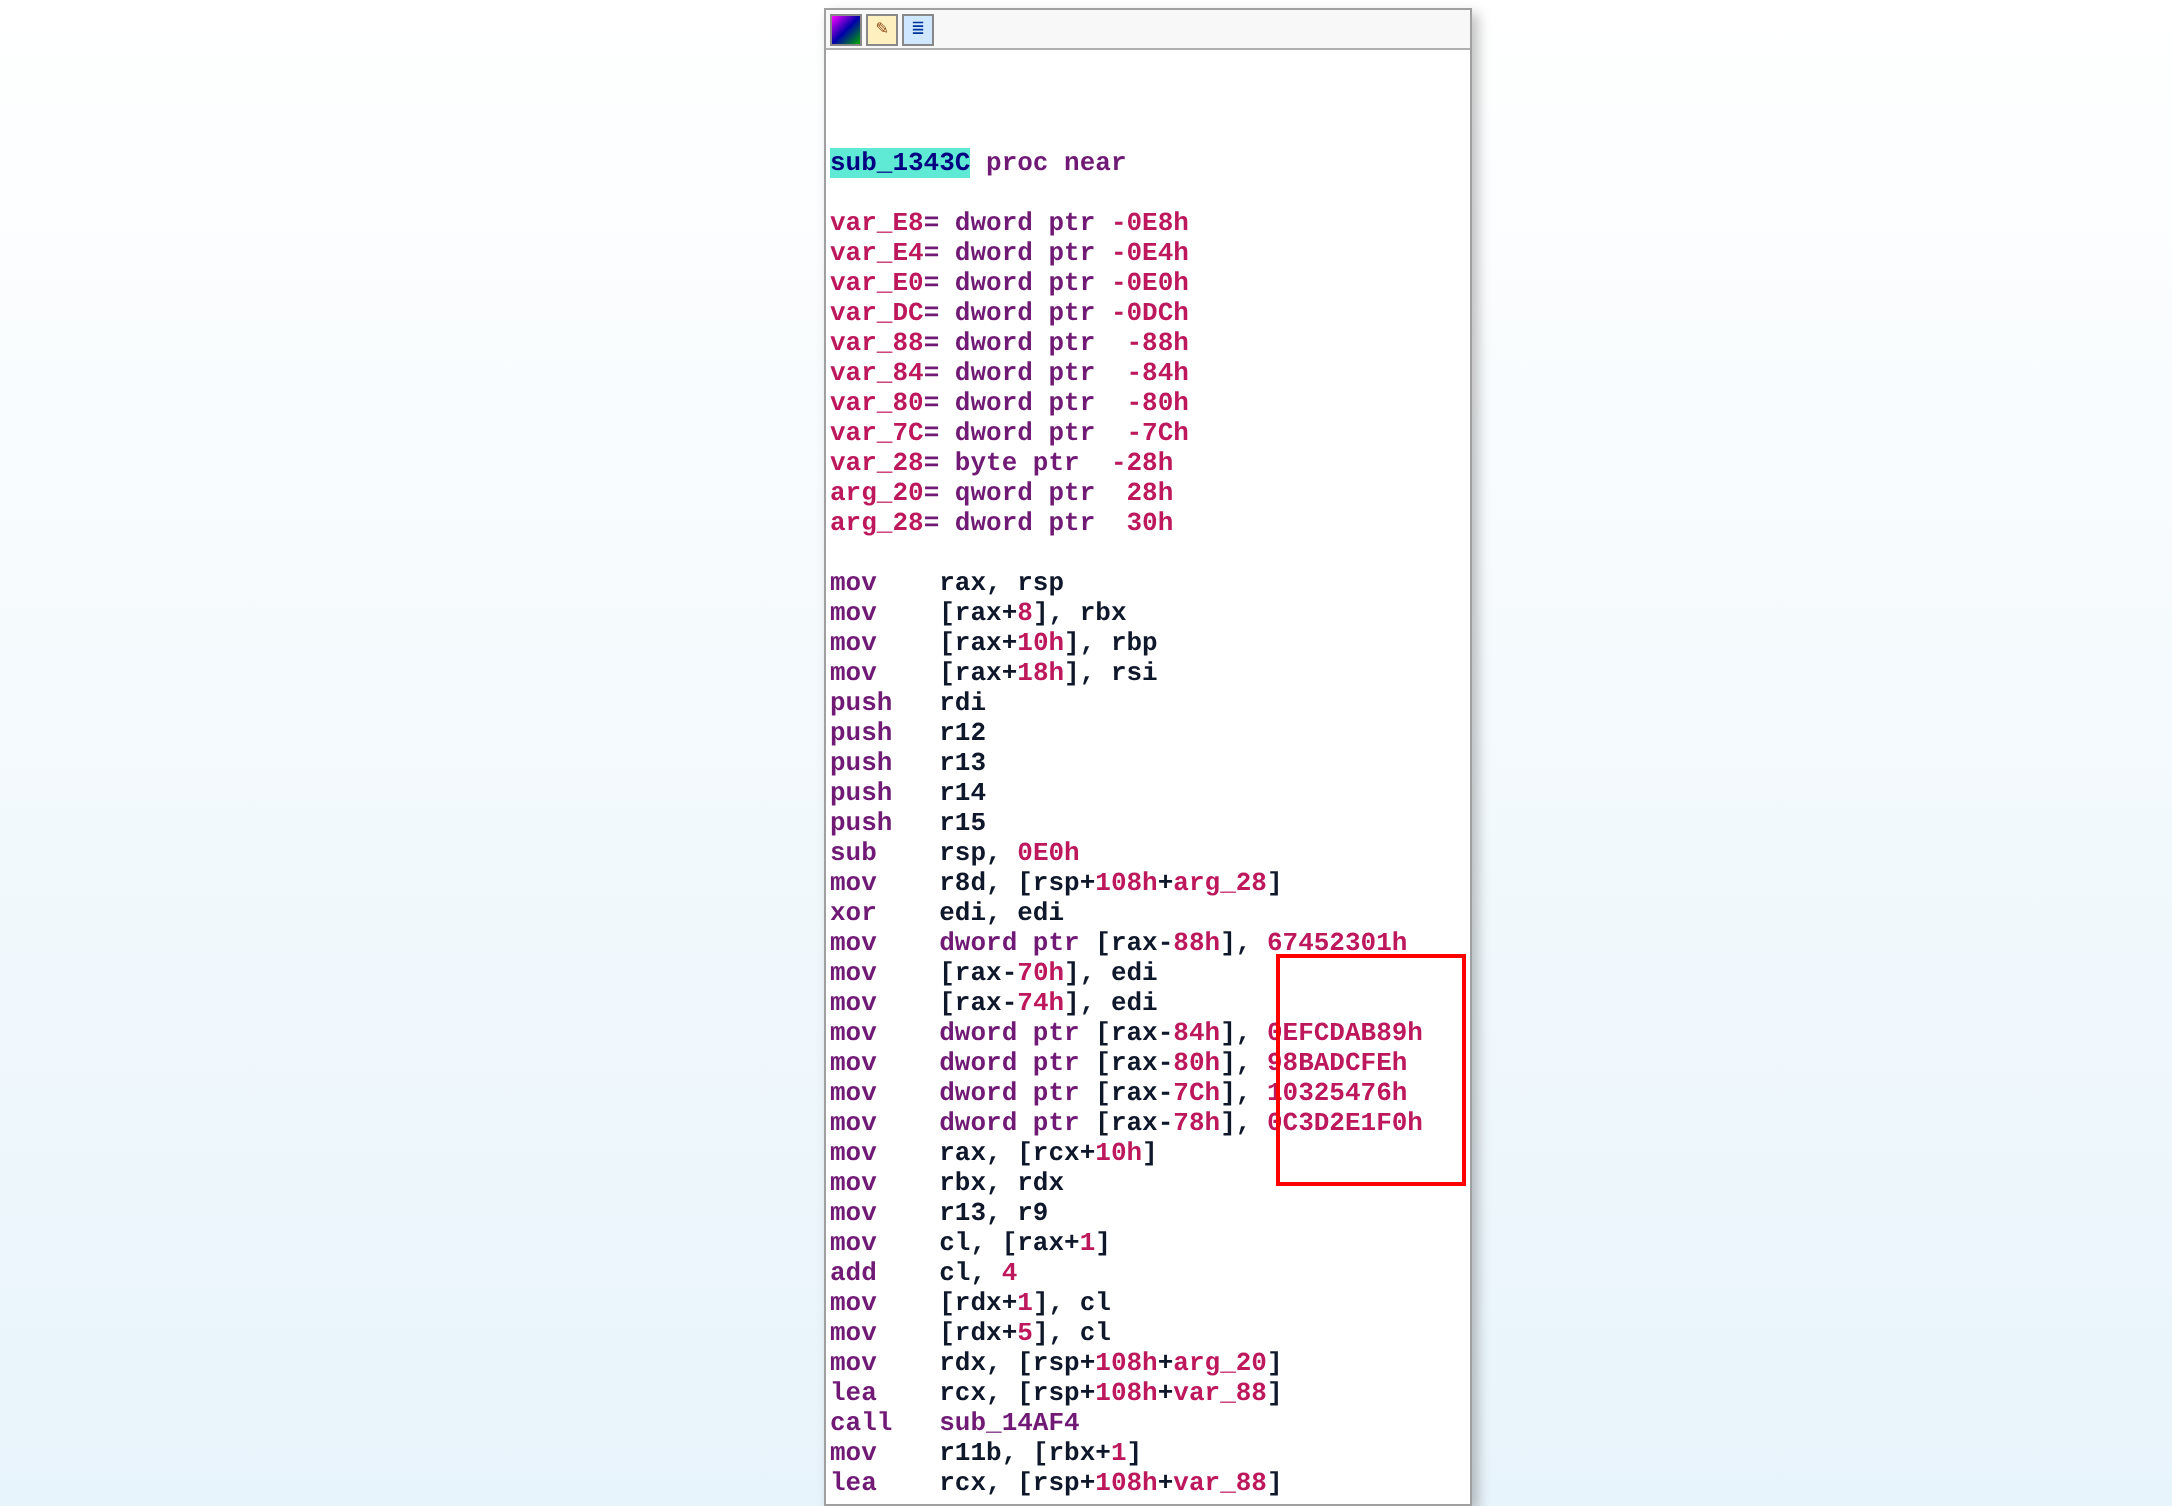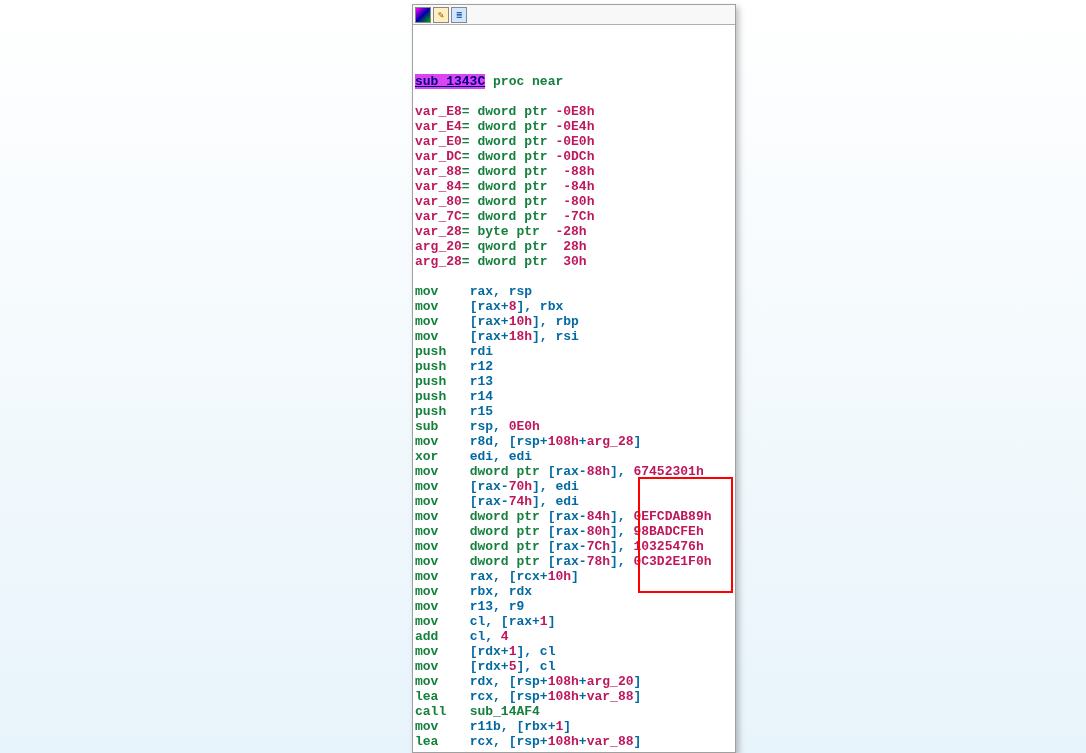--- a/index.html
+++ b/index.html
@@ -44,24 +44,24 @@
   .ic3 { background:#d0e8ff; color:#003399; }
   .code {
     padding: 4px 0 0 2px;
     font-size: 13px;
     line-height: 15px;
     font-weight: bold;
     white-space: pre;
     position: relative;
   }
   .line { display:block; height:15px; }
-  .k-blue  { color:#15803d; }
+  .k-blue  { color:#701a75; }
   .k-green { color:#be185d; }
-  .k-blk   { color:#0369a1; }
-  .hl      { background:#d946ef; color:#000080;text-decoration:underline; }
+  .k-blk   { color:#0f172a; }
+  .hl      { background:#5eead4; color:#000080; }
   .space   { display:block; height:15px; }
   .redbox {
     position:absolute;
     border:2px solid #ff0000;
     pointer-events:none;
   }
 </style>
 </head>
 <body>
 

